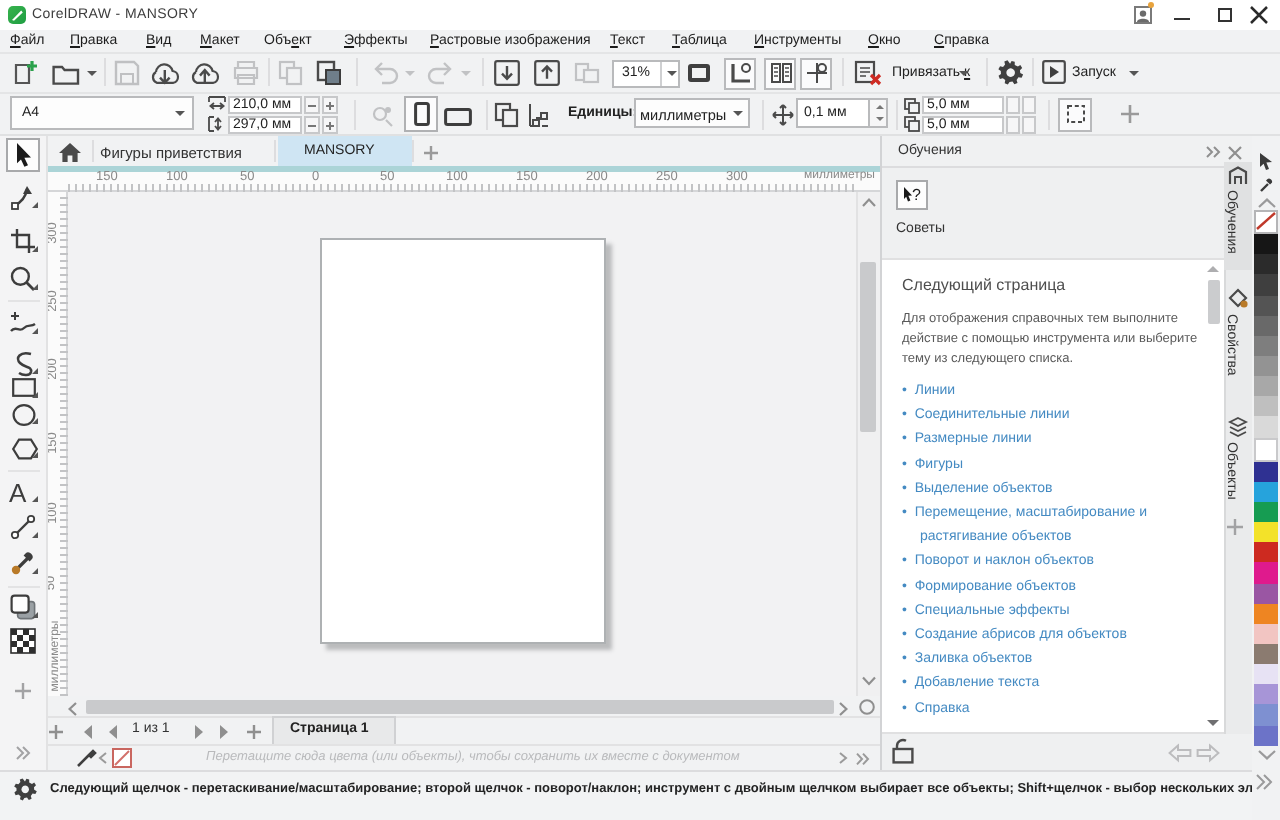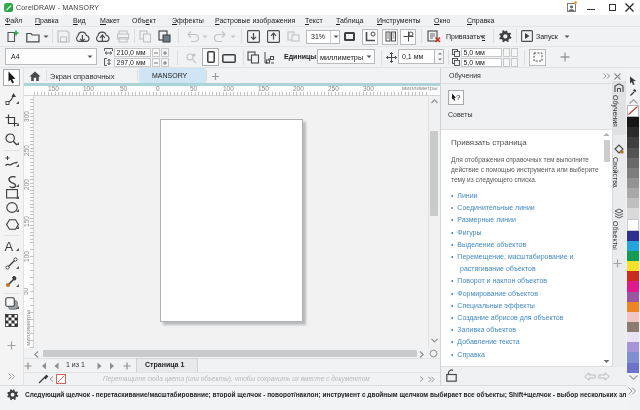--- a/index.html
+++ b/index.html
@@ -300,21 +300,21 @@
       <path d="M5 0.5 V9.5 M0.5 5 H9.5" stroke="#9a9a9a" stroke-width="1.3"></path>
     </svg>
 </div>
 
 <div class="a" style="left:24px;top:68px;width:416px;height:15px;background:#f1f2f3"></div>
 <div class="a" style="left:139px;top:68px;width:67px;height:15px;background:#cfe5f3"></div>
 <div class="a" style="left:24px;top:83px;width:416px;height:3px;background:#abd4d7"></div>
 <svg class="ico" style="left:29px;top:70.5px" width="12" height="11">
     <path d="M6 0.5 L11.5 5.5 L9.8 5.5 L9.8 10 L7.2 10 L7.2 6.8 L4.8 6.8 L4.8 10 L2.2 10 L2.2 5.5 L0.5 5.5 Z" fill="#4a4a4a"></path>
   </svg>
-<div class="a" style="left:50px;top:72px;font-size:7.5px;color:#333">Экран справочных</div>
+<div class="a" style="left:50px;top:72px;font-size:7.5px;color:#333">Фигуры приветствия</div>
 <div class="a" style="left:152px;top:71.5px;font-size:7px;color:#222">MANSORY</div>
 <svg class="ico" style="left:211px;top:71.5px" width="9" height="9">
     <path d="M4.5 1 V8 M1 4.5 H8" stroke="#9a9a9a" stroke-width="1.2"></path>
   </svg>
 <div class="vsep" style="left:46px;top:70px;height:11px"></div>
 <div class="vsep" style="left:137px;top:70px;height:11px"></div>
 <div class="vsep" style="left:206px;top:70px;height:11px"></div>
 
 <div class="a" style="left:24px;top:86px;width:416px;height:10px;background:#fbfbfb;border-bottom:1px solid #d5d6d8"></div>
 <div class="a" style="left:24px;top:96px;width:10px;height:252px;background:#fbfbfb;border-right:1px solid #d5d6d8"></div>
@@ -566,21 +566,21 @@
 <div class="a" style="left:441px;top:129px;width:171px;height:238px;background:#ffffff;border-top:1px solid #e0e0e1;border-bottom:1px solid #e0e0e1"></div>
 
 <svg class="ico" style="left:603px;top:132px" width="7" height="5">
       <path d="M0.5 4 L3.5 1 L6.5 4 Z" fill="#aeaeb0"></path>
     </svg>
 <div class="a" style="left:604px;top:140px;width:6px;height:22px;background:#cbccce;border-radius:1px"></div>
 <svg class="ico" style="left:603px;top:359px" width="7" height="5">
       <path d="M0.5 1 L3.5 4 L6.5 1 Z" fill="#6f6f71"></path>
     </svg>
 
-<div class="a" style="left:451px;top:138px;font-size:8px;color:#4e4e4e">Привязать страница</div>
+<div class="a" style="left:451px;top:138px;font-size:8px;color:#4e4e4e">Следующий страница</div>
 <div class="a" style="left:451px;top:155px;width:150px;font-size:6.5px;line-height:10px;color:#5a5a5a">Для отображения справочных тем выполните действие с помощью инструмента или выберите тему из следующего списка.</div>
 <div class="a" id="links" style="left:451px;top:190px;width:152px;font-size:7px;line-height:12.2px;color:#448ac2">
 <div style="padding-left:9px;text-indent:-9px">•&nbsp; <span>Линии</span></div>
 <div style="padding-left:9px;text-indent:-9px">•&nbsp; <span>Соединительные линии</span></div>
 <div style="padding-left:9px;text-indent:-9px">•&nbsp; <span>Размерные линии</span></div>
 <div style="padding-left:9px;text-indent:-9px">•&nbsp; <span>Фигуры</span></div>
 <div style="padding-left:9px;text-indent:-9px">•&nbsp; <span>Выделение объектов</span></div>
 <div style="padding-left:9px;text-indent:-9px">•&nbsp; <span>Перемещение, масштабирование и растягивание объектов</span></div>
 <div style="padding-left:9px;text-indent:-9px">•&nbsp; <span>Поворот и наклон объектов</span></div>
 <div style="padding-left:9px;text-indent:-9px">•&nbsp; <span>Формирование объектов</span></div>

